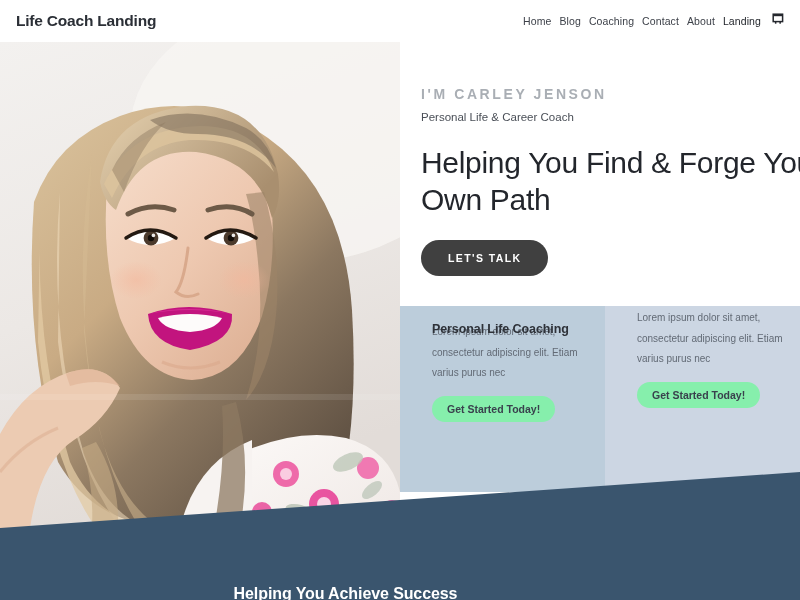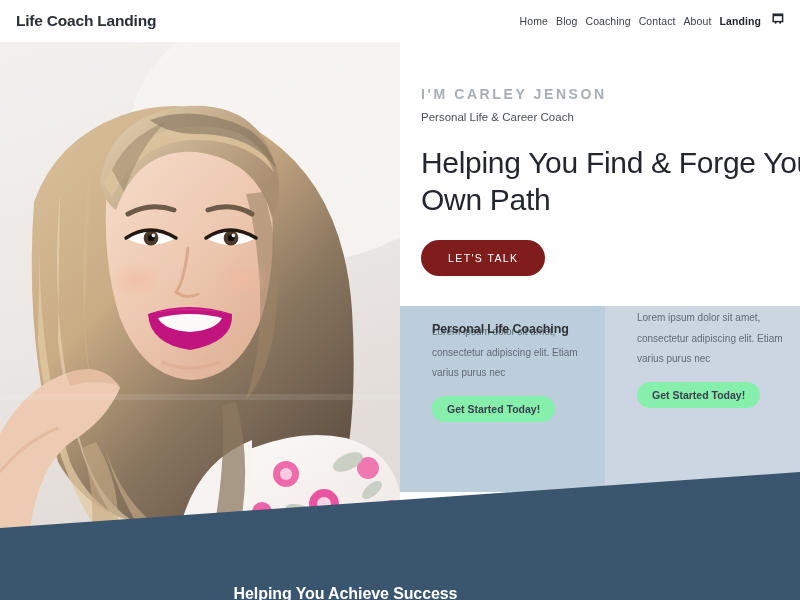--- a/index.html
+++ b/index.html
@@ -18,21 +18,21 @@
     padding:0 14px 0 16px;box-sizing:border-box;
   }
   #logo{
     font-size:15.5px;font-weight:bold;color:#2b2f36;letter-spacing:-0.2px;
     white-space:nowrap;
   }
   #nav{display:flex;align-items:center;gap:8px;}
   .nav-link{
     font-size:10.5px;color:#3d4149;white-space:nowrap;letter-spacing:0.1px;
   }
-  .nav-link.active{font-weight:bold;color:#23262c;}
+  .nav-link.active{font-weight:normal;color:#23262c;}
   #cart-icon{display:block;margin-left:2px;}
 
   
   #hero-photo{
     position:absolute;left:0;top:42px;width:400px;height:486px;
     overflow:hidden;z-index:10;
     background:#e9e6e3;
   }
   #hero-photo svg{display:block;width:400px;height:486px;}
 
@@ -48,22 +48,22 @@
   }
   #subtitle{
     font-size:11.5px;color:#4a4f57;margin:0 0 22px 0;white-space:nowrap;
   }
   #hero-heading{
     font-size:30px;line-height:1.22;color:#23262c;font-weight:normal;
     margin:0;letter-spacing:-0.3px;
   }
   #cta-talk{
     display:inline-block;margin-top:22px;
-    background:#7f1d1d;color:#ffffff;
-    font-size:10.5px;font-weight:normal;letter-spacing:1.4px;
+    background:#404040;color:#ffffff;
+    font-size:10.5px;font-weight:bold;letter-spacing:1.4px;
     padding:12px 27px;border:0;border-radius:22px;cursor:pointer;
     font-family:inherit;
   }
 
   
   #cards{
     position:absolute;left:400px;top:306px;width:400px;height:186px;
     z-index:20;display:flex;
   }
   .card{

